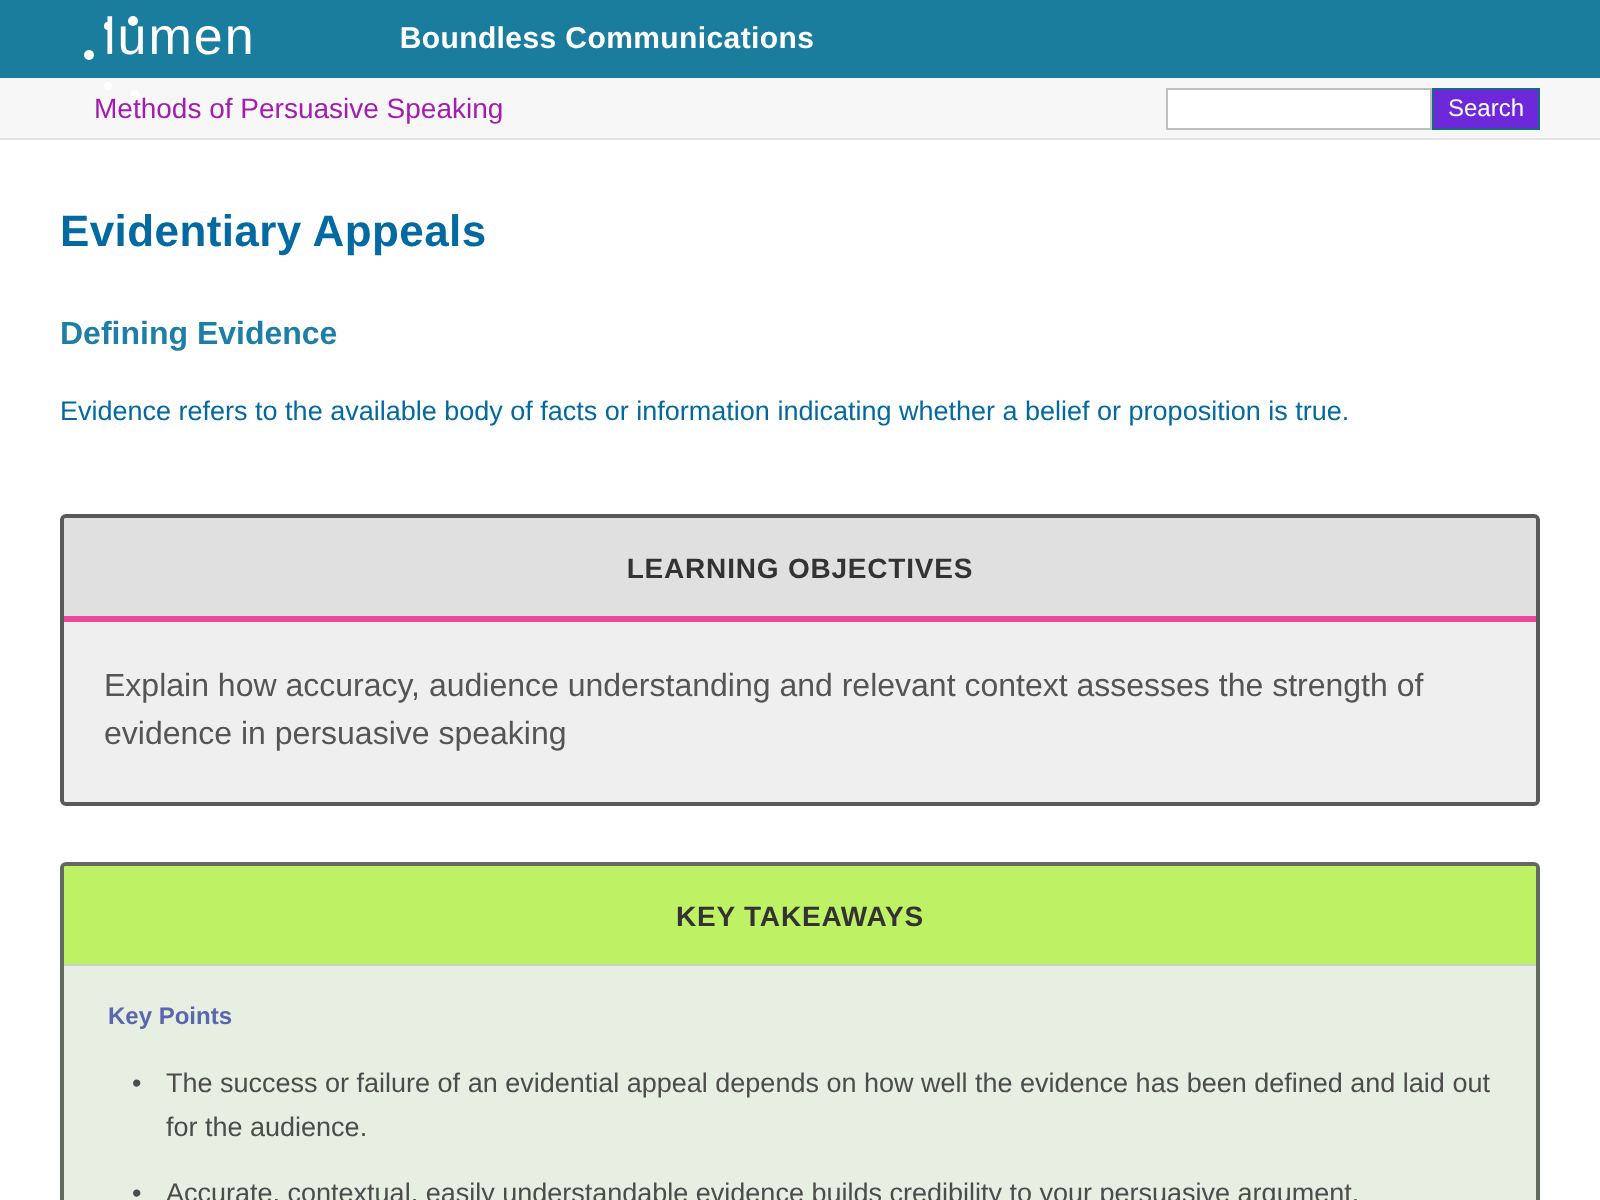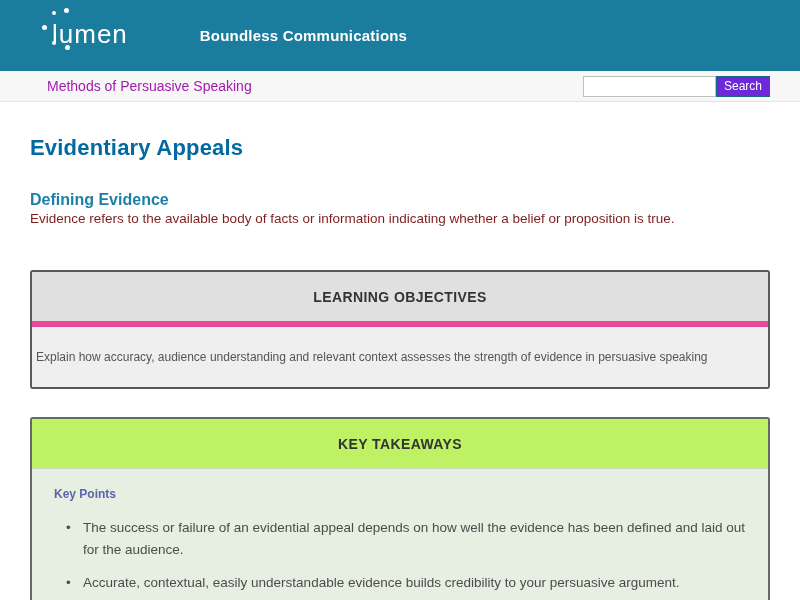--- a/index.html
+++ b/index.html
@@ -1,21 +1,21 @@
 <!DOCTYPE html>
 <html><head>
 <meta charset="utf-8">
 <style>
   * { box-sizing: border-box; margin: 0; padding: 0; }
   html, body { width: 800px; height: 600px; overflow: hidden; background: #ffffff; }
   body { font-family: "Liberation Sans", "DejaVu Sans", sans-serif; }
 
   
   .top-header {
-    height: 71px;
+    height: 39px;
     background: #1b7d9e;
     display: flex;
     align-items: center;
     padding: 0 30px;
   }
   .logo {
     position: relative;
     display: flex;
     align-items: center;
     padding-left: 22px;
@@ -93,22 +93,23 @@
     color: #0369a1;
     letter-spacing: 0.2px;
   }
   .section-heading {
     margin-top: 30px;
     font-size: 16px;
     font-weight: bold;
     color: #1d7fa8;
   }
   .intro-text {
+    margin-top: 19px;
     font-size: 13.5px;
-    color: #7f1d1d;
+    color: #0369a1;
     line-height: 1.5;
   }
 
   .callout-box {
     border-radius: 3px;
     overflow: hidden;
   }
   .lo-box {
     margin-top: 41px;
     border: 2px solid #58595b;
@@ -117,23 +118,23 @@
     text-align: center;
     font-size: 14px;
     font-weight: bold;
     color: #333333;
     letter-spacing: 0.4px;
     padding: 17px 0 16px 0;
   }
   .lo-header { background: #e0e0e0; }
   .lo-body {
     background: #efefef;
-    border-top: 6px solid #ec4899;
-    padding: 21px 4px;
-    font-size: 12px;
+    border-top: 3px solid #ec4899;
+    padding: 21px 20px;
+    font-size: 16px;
     color: #555555;
     line-height: 1.5;
   }
 
   .kt-box {
     margin-top: 28px;
     border: 2px solid #646a62;
   }
   .kt-header { background: #bef264; }
   .kt-body {

